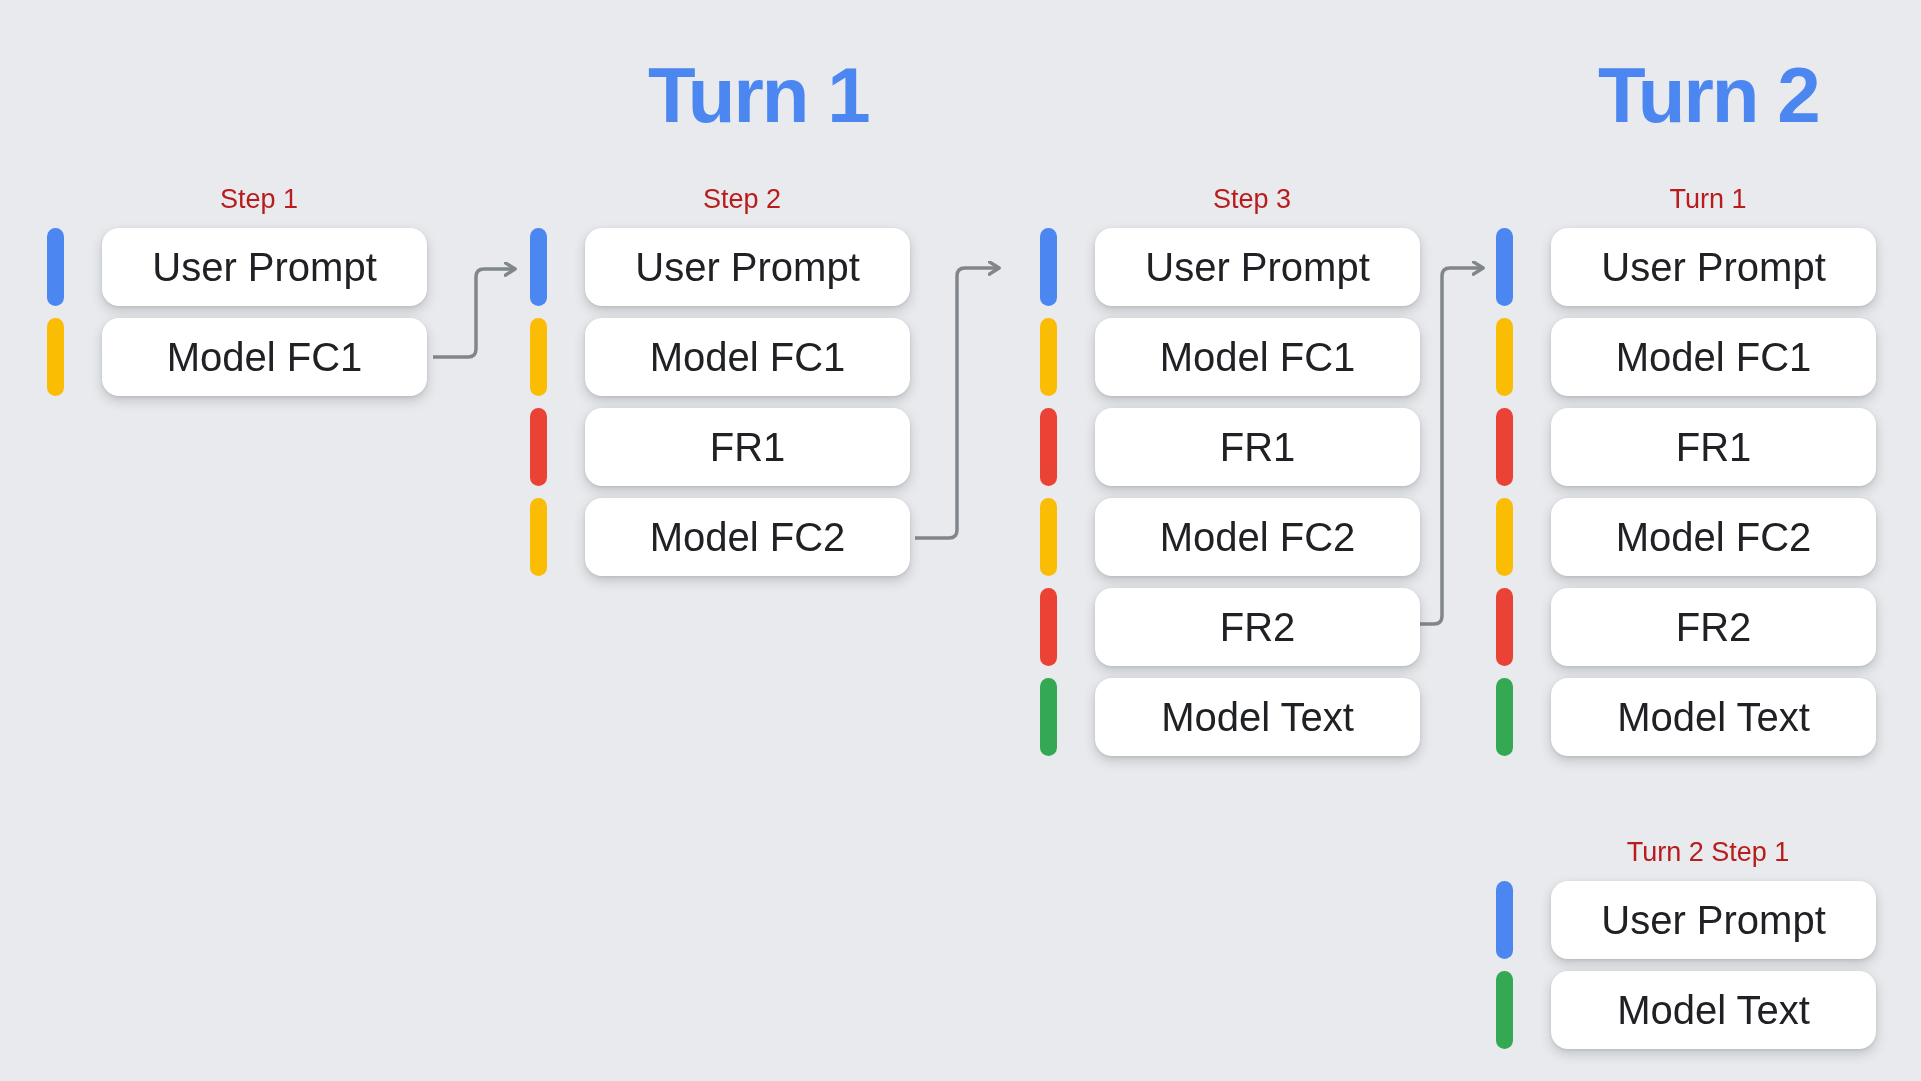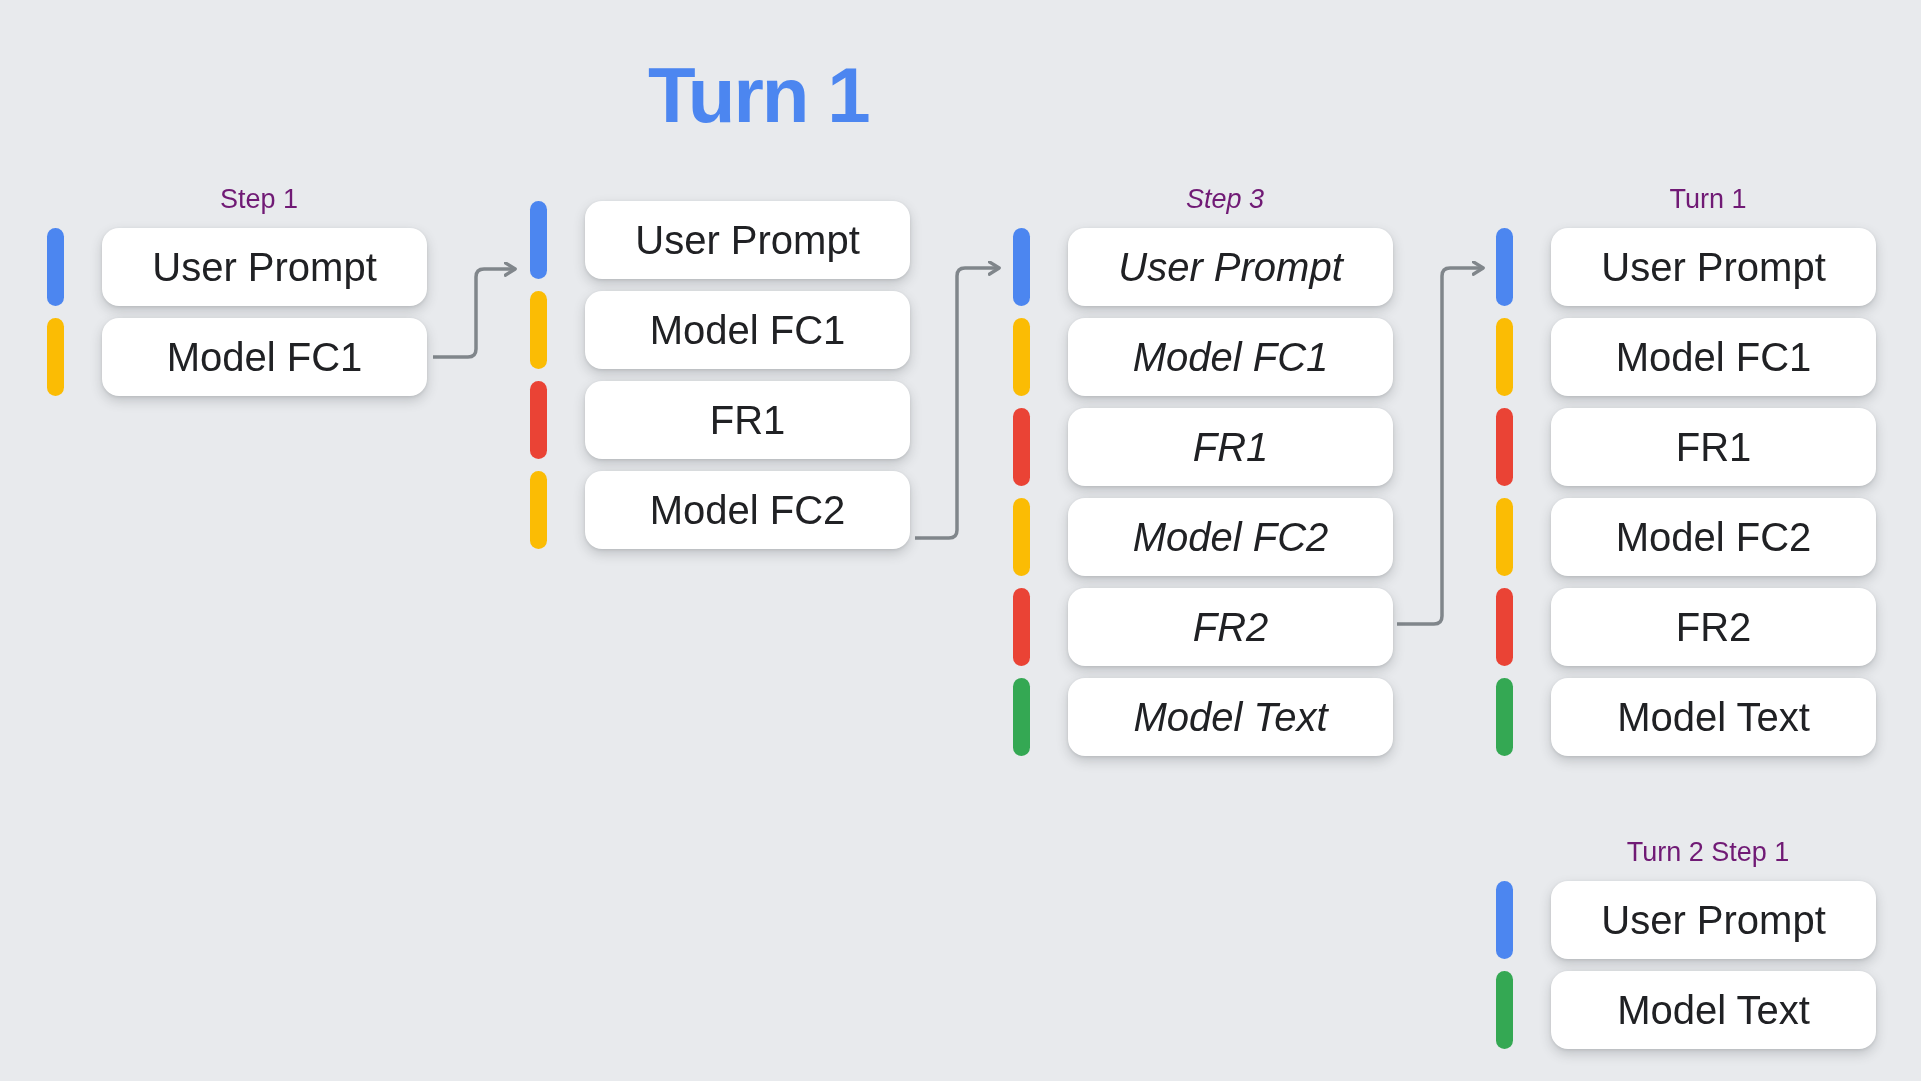--- a/index.html
+++ b/index.html
@@ -32,29 +32,29 @@
   }
   .turn-header.turn1 { left: 648px; }
   .turn-header.turn2 { left: 1598px; }
 
   .group {
     position: absolute;
     width: 380px;
   }
   .group-step1      { left: 47px;   top: 186px; }
   .group-step2      { left: 530px;  top: 186px; }
-  .group-step3      { left: 1013px; top: 186px; font-style: italic; }
+  .group-step3      { left: 1040px; top: 186px; }
   .group-turn1      { left: 1496px; top: 186px; }
   .group-turn2step1 { left: 1496px; top: 816px; margin-top: 23px; }
 
   .group-label {
     font-size: 27px;
     line-height: 27px;
     margin-left: 44px;
-    color: #701a75;
+    color: #b91c1c;
     white-space: nowrap;
   }
   .rows {
     margin-top: 15px;
     display: flex;
     flex-direction: column;
     gap: 12px;
   }
   .row {
     display: flex;
@@ -89,20 +89,21 @@
     inset: 0;
     pointer-events: none;
   }
 </style>
 </head>
 <body>
 
 <div class="canvas">
 
   <div class="turn-header turn1">Turn 1</div>
+  <div class="turn-header turn2">Turn 2</div>
 
   <svg class="arrows" width="1921" height="1081" viewBox="0 0 1921 1081">
     <defs>
       <marker id="chev" viewBox="0 0 12 12" refX="8" refY="6" markerWidth="15" markerHeight="15" orient="auto" markerUnits="userSpaceOnUse">
         <polyline points="1,1 9,6 1,11" fill="none" stroke="#80868B" stroke-width="2.6" stroke-linecap="round" stroke-linejoin="round"></polyline>
       </marker>
     </defs>
     <path d="M433 357 H468 Q476 357 476 349 V277 Q476 269 484 269 H514" fill="none" stroke="#80868B" stroke-width="3.5" marker-end="url(#chev)"></path>
     <path d="M915 538 H949 Q957 538 957 530 V276 Q957 268 965 268 H998" fill="none" stroke="#80868B" stroke-width="3.5" marker-end="url(#chev)"></path>
     <path d="M1397 624 H1434 Q1442 624 1442 616 V276 Q1442 268 1450 268 H1482" fill="none" stroke="#80868B" stroke-width="3.5" marker-end="url(#chev)"></path>
@@ -121,20 +122,21 @@
   <div class="row">
     <span class="bar" style="background: rgb(251, 188, 4);"></span>
     <div class="box">
       <span class="box-label">Model FC1</span>
     </div>
   </div>
 </div>
   </div>
 
   <div class="group group-step2">
+    <div class="group-label">Step 2</div>
     <div class="rows">
   <div class="row">
     <span class="bar" style="background: rgb(76, 134, 240);"></span>
     <div class="box">
       <span class="box-label">User Prompt</span>
     </div>
   </div>
 
   <div class="row">
     <span class="bar" style="background: rgb(251, 188, 4);"></span>

